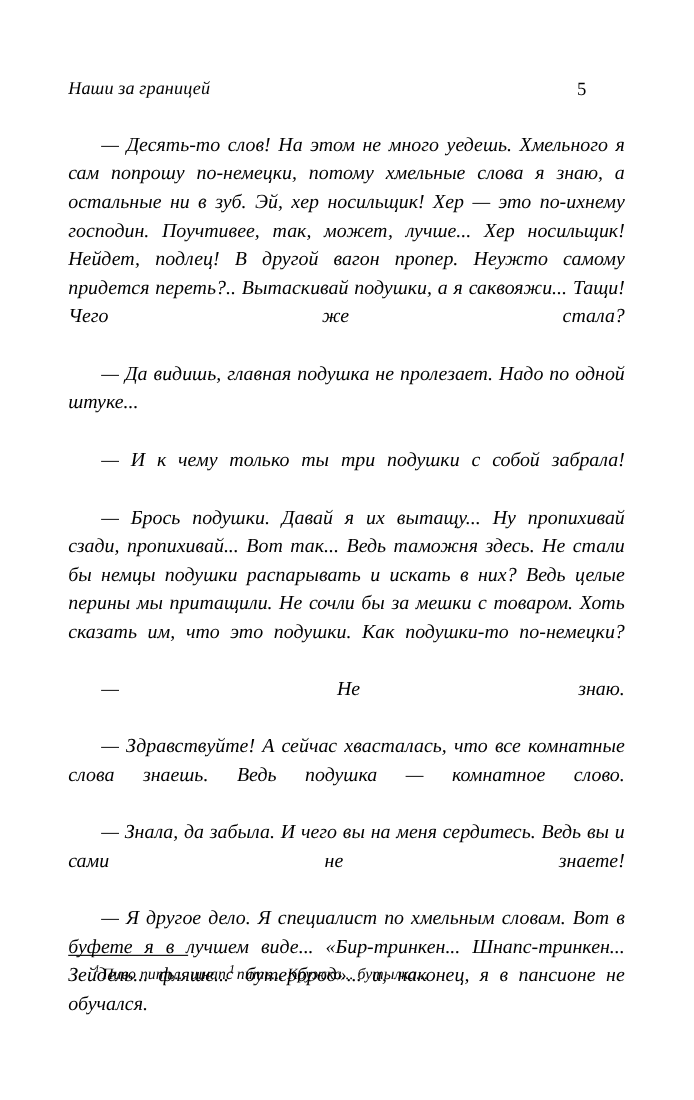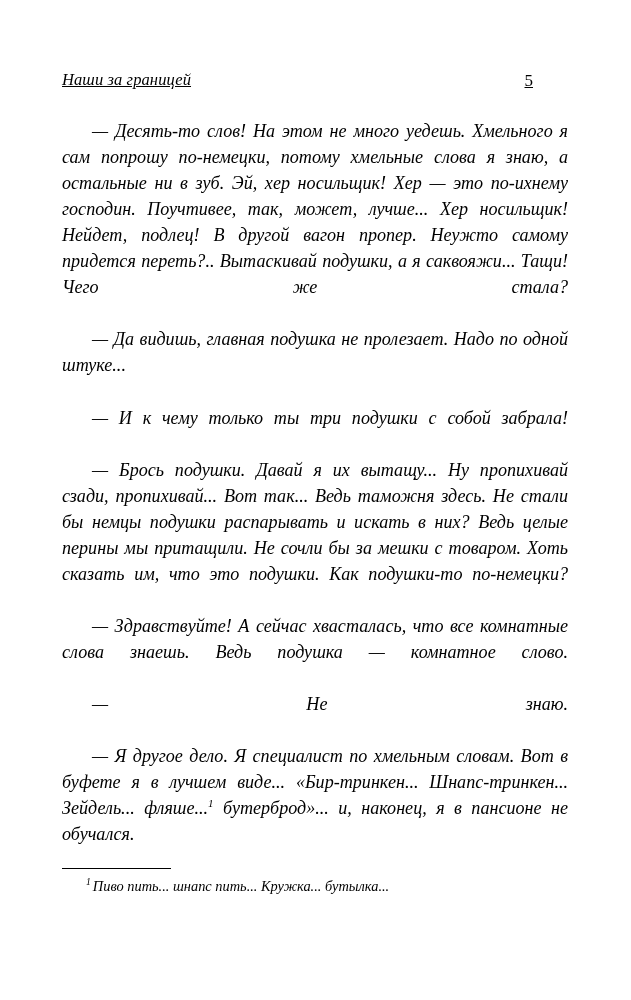--- a/index.html
+++ b/index.html
@@ -22,21 +22,20 @@
 
   
   .running-head {
     position: absolute;
     left: 62px;
     top: 72px;
     width: 471px;
     display: flex;
     align-items: flex-start;
     justify-content: space-between;
-    text-decoration: underline;
   }
 
   .running-head-title {
     font-style: italic;
     font-size: 16.5px;
     line-height: 1;
     letter-spacing: 0.1px;
     white-space: nowrap;
   }
 
@@ -119,22 +118,23 @@
     <span class="running-head-title">Наши за границей</span>
     <span class="running-head-folio">5</span>
   </div>
 
   <div class="textblock">
 
     <p class="para">— Десять-то слов! На этом не много уедешь. Хмельного я сам попрошу по-немецки, потому хмельные слова я знаю, а остальные ни в зуб. Эй, хер носильщик! Хер — это по-ихнему господин. Поучтивее, так, может, лучше... Хер носильщик! Нейдет, подлец! В другой вагон пропер. Неужто самому придется переть?.. Вытаскивай подушки, а я саквояжи... Тащи! Чего же стала?</p>
     <p class="para">— Да видишь, главная подушка не пролезает. Надо по одной штуке...</p>
     <p class="para">— И к чему только ты три подушки с собой забрала!</p>
     <p class="para">— Брось подушки. Давай я их вытащу... Ну пропихивай сзади, пропихивай... Вот так... Ведь таможня здесь. Не стали бы немцы подушки распарывать и искать в них? Ведь целые перины мы притащили. Не сочли бы за мешки с товаром. Хоть сказать им, что это подушки. Как подушки-то по-немецки?</p>
+    <p class="para">— Не знаю.</p>
     <p class="para">— Здравствуйте! А сейчас хвасталась, что все комнатные слова знаешь. Ведь подушка — комнатное слово.</p>
-    <p class="para">— Не знаю.</p>
+    <p class="para">— Знала, да забыла. И чего вы на меня сердитесь. Ведь вы и сами не знаете!</p>
 
     <p class="para"><span>— Я другое дело. Я специалист по хмельным словам. Вот в буфете я в лучшем виде... «Бир-тринкен... Шнапс-тринкен... Зейдель... фляше...</span><sup class="sup">1</sup><span> бутерброд»... и, наконец, я в пансионе не обучался.</span></p>
 
   </div>
 
   <div class="footnote-area">
     <div class="footnote-rule"></div>
     <p class="footnote-text"><span class="footnote-marker">1</span><span>Пиво пить... шнапс пить... Кружка... бутылка...</span></p>
   </div>
 

